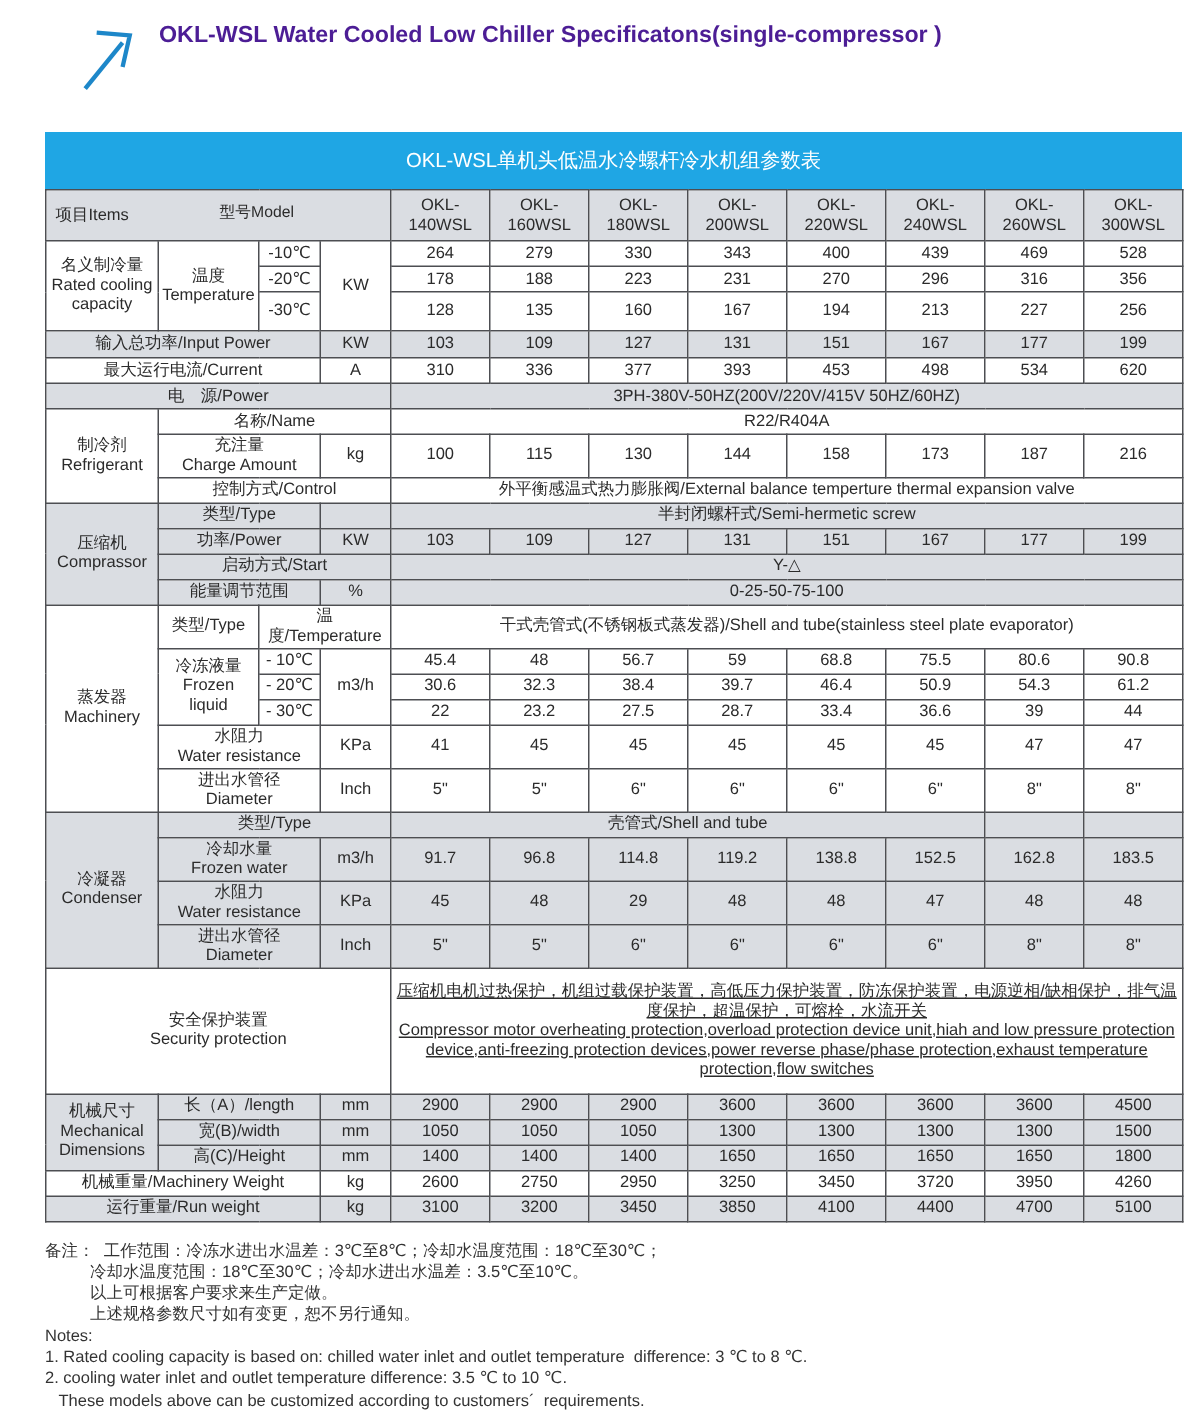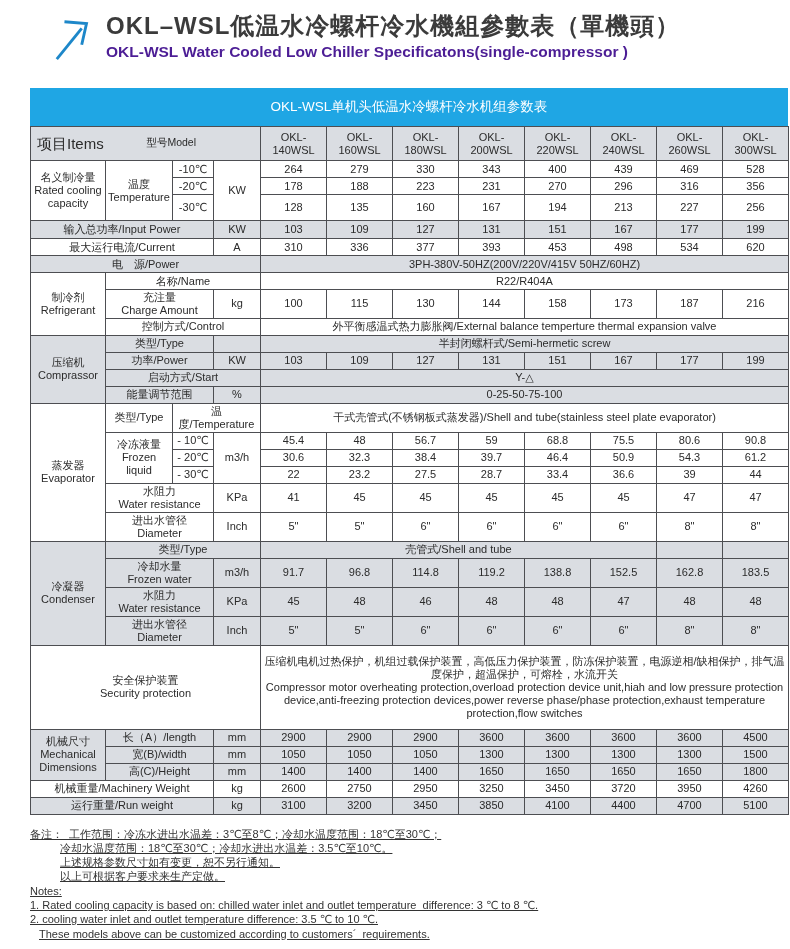--- a/index.html
+++ b/index.html
@@ -35,51 +35,50 @@
     border:1px solid #4d4e52;
     text-align:center; vertical-align:middle;
     font-size:11px; line-height:1.18;
     padding:1px 2px; background:#ffffff;
     white-space:pre-line; overflow:hidden;
   }
   table.spec tr.shade td { background:#dadde2; }
   td.group, td.label, td.unit { font-size:10.5px; }
   td.model { font-size:11px; line-height:1.25; }
   td.long {
-    text-align:left; padding:4px 8px; font-size:11px; line-height:1.42;
+    text-align:left; padding:4px 8px; font-size:11px; line-height:1.42;text-decoration:underline;
   }
   td.corner {
     position:relative;
     background-image:linear-gradient(to top right,
       rgba(0,0,0,0) calc(50% - 0.7px),
       #4d4e52 calc(50% - 0.7px),
       #4d4e52 calc(50% + 0.7px),
       rgba(0,0,0,0) calc(50% + 0.7px));
   }
-  .corner-items { position:absolute; left:6px; top:50%; transform:translateY(-50%); font-size:15px; }
+  .corner-items { position:absolute; left:6px; top:50%; transform:translateY(-50%); font-size:11px; }
   .corner-model { position:absolute; right:64px; top:45%; transform:translateY(-50%); font-size:10.5px; }
 
   
   .notes { margin:12px 0 0 30px; font-size:11px; color:#333; line-height:14.3px; }
-  .note-line { white-space:pre;text-decoration:underline; }
+  .note-line { white-space:pre; }
   .indent-zh { padding-left:30px; }
   .indent-en { padding-left:9px; }
 </style>
 </head>
 <body>
 
 <div class="page">
 
   <div class="title-block">
     <svg class="arrow-icon" viewBox="0 0 48 48">
       <line x1="5" y1="46" x2="31" y2="14" stroke="#1d87c9" stroke-width="3"></line>
       <polyline points="13,7 36,9 31,31" fill="none" stroke="#1d87c9" stroke-width="3"></polyline>
     </svg>
     <div class="titles">
-      <h1 class="title-zh">OKL–WSL低温水冷螺杆冷水機組參數表（單機頭）</h1>
       <h2 class="title-en">OKL-WSL Water Cooled Low Chiller Specificatons(single-compressor )</h2>
     </div>
   </div>
 
   <div class="banner">OKL-WSL单机头低温水冷螺杆冷水机组参数表</div>
 
   <table class="spec" id="spec-table">
     <colgroup>
       <col style="width:75px">
         <col style="width:67px">
@@ -227,21 +226,21 @@
           <td colspan="3" class="label">启动方式/Start</td>
           <td colspan="8" class="data">Y-△</td>
         </tr>
         <tr class="shade" style="height: 17px;">
           <td colspan="2" class="label">能量调节范围</td>
           <td class="unit">%</td>
           <td colspan="8" class="data">0-25-50-75-100</td>
         </tr>
         <tr style="height: 17px;">
           <td rowspan="6" class="group">蒸发器
-Evaporator</td>
+Machinery</td>
           <td class="label">类型/Type</td>
           <td colspan="2" class="label">温度/Temperature</td>
           <td colspan="8" class="data">干式壳管式(不锈钢板式蒸发器)/Shell and tube(stainless steel plate evaporator)</td>
         </tr>
         <tr style="height: 17px;">
           <td rowspan="3" class="label">冷冻液量
 Frozen liquid</td>
           <td class="label">- 10℃</td>
           <td rowspan="3" class="unit">m3/h</td>
           <td class="data">45.4</td>
@@ -321,21 +320,21 @@
           <td class="data">152.5</td>
           <td class="data">162.8</td>
           <td class="data">183.5</td>
         </tr>
         <tr class="shade" style="height: 26px;">
           <td colspan="2" class="label">水阻力
 Water resistance</td>
           <td class="unit">KPa</td>
           <td class="data">45</td>
           <td class="data">48</td>
-          <td class="data">46</td>
+          <td class="data">29</td>
           <td class="data">48</td>
           <td class="data">48</td>
           <td class="data">47</td>
           <td class="data">48</td>
           <td class="data">48</td>
         </tr>
         <tr class="shade" style="height: 26px;">
           <td colspan="2" class="label">进出水管径
 Diameter</td>
           <td class="unit">Inch</td>
@@ -416,22 +415,22 @@
           <td class="data">4400</td>
           <td class="data">4700</td>
           <td class="data">5100</td>
         </tr>
       </tbody>
   </table>
 
   <div class="notes">
     <div class="note-line">备注：  工作范围：冷冻水进出水温差：3℃至8℃；冷却水温度范围：18℃至30℃；</div>
     <div class="note-line indent-zh">冷却水温度范围：18℃至30℃；冷却水进出水温差：3.5℃至10℃。</div>
+    <div class="note-line indent-zh">以上可根据客户要求来生产定做。</div>
     <div class="note-line indent-zh">上述规格参数尺寸如有变更，恕不另行通知。</div>
-    <div class="note-line indent-zh">以上可根据客户要求来生产定做。</div>
     <div class="note-line">Notes:</div>
     <div class="note-line">1. Rated cooling capacity is based on: chilled water inlet and outlet temperature  difference: 3 ℃ to 8 ℃.</div>
     <div class="note-line">2. cooling water inlet and outlet temperature difference: 3.5 ℃ to 10 ℃.</div>
     <div class="note-line indent-en">These models above can be customized according to customers´  requirements.</div>
 
   </div>
 
 </div>
 
 </body></html>

